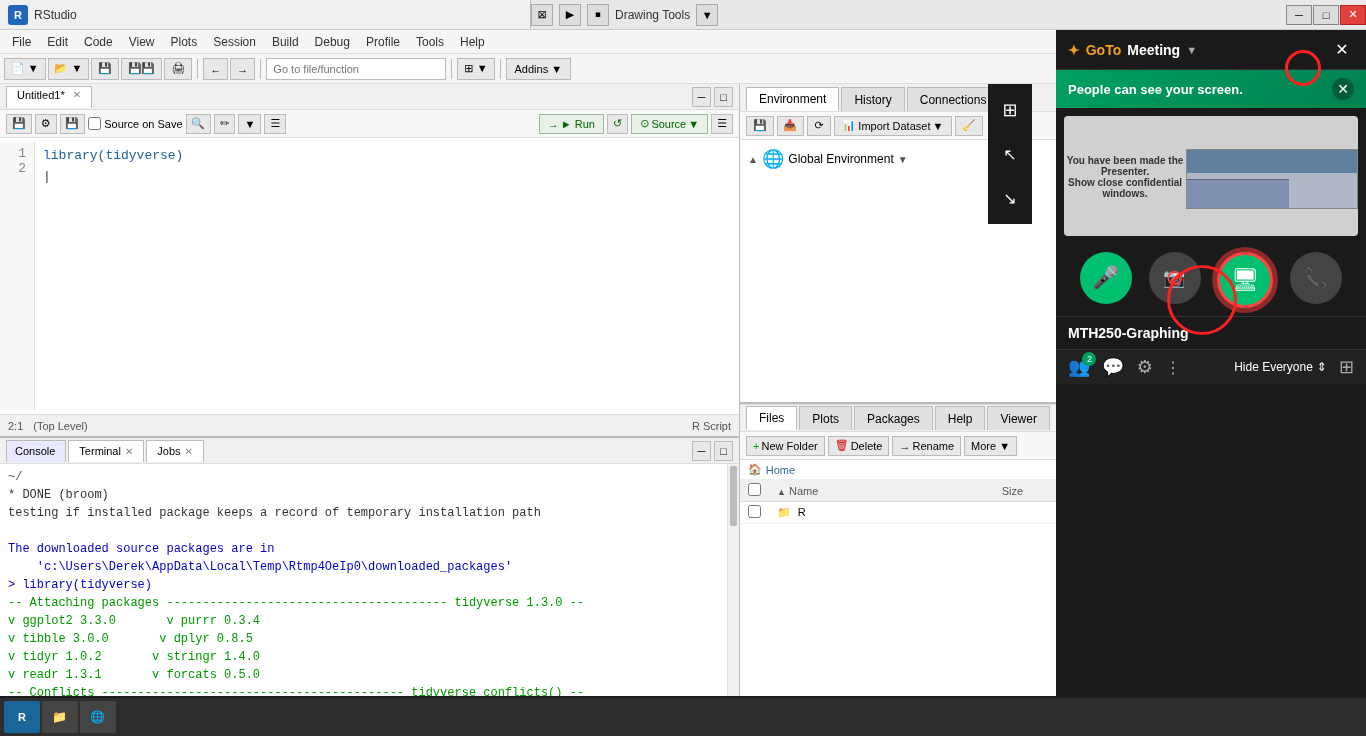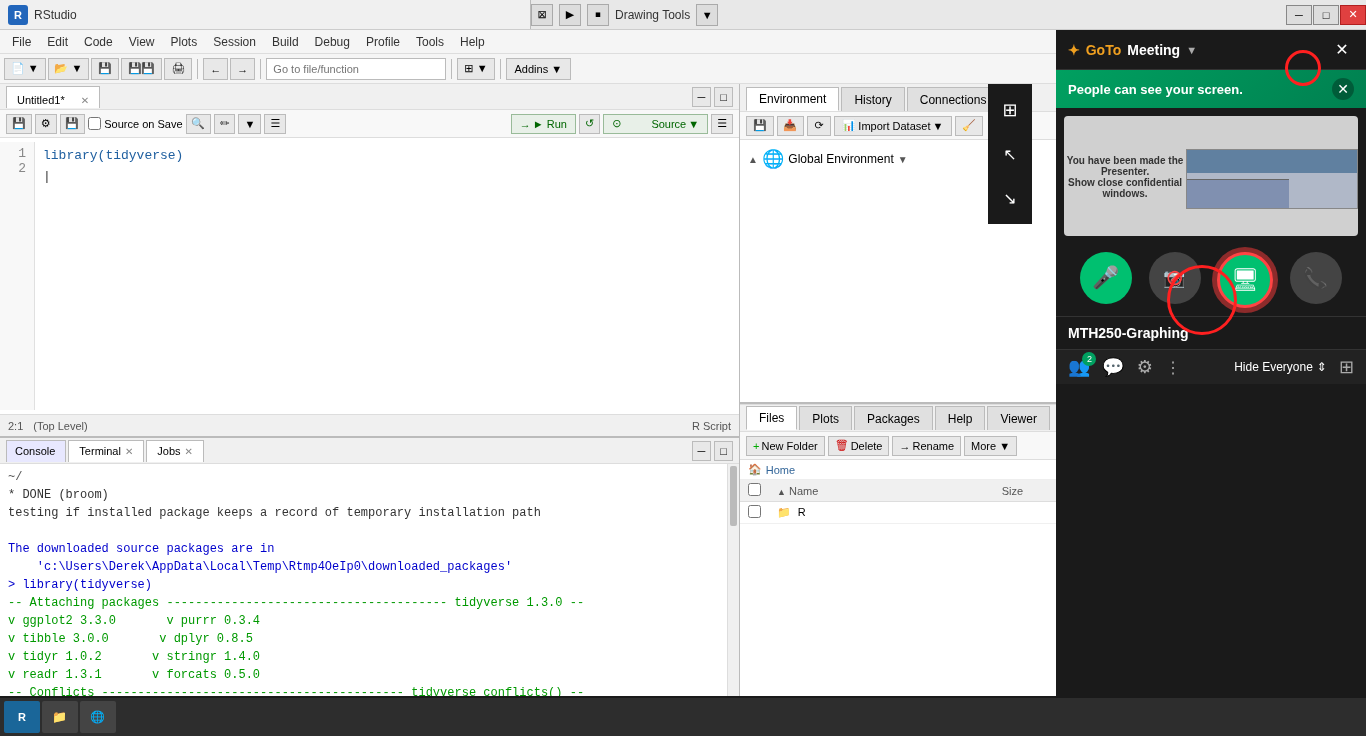--- a/index.html
+++ b/index.html
@@ -96,22 +96,22 @@
     .editor-tabs { display: flex; align-items: center; gap: 2px; }
     .editor-tab {
       padding: 2px 10px;
       font-size: 11px;
       background: white;
       border: 1px solid #bbb;
       border-bottom: none;
       cursor: pointer;
       height: 22px;
       display: flex;
-      align-items: flex-end;
-      gap: 16px;
+      align-items: flex-start;
+      gap: 8px;
     }
     .editor-tab-close { font-size: 10px; color: #888; }
     .editor-toolbar {
       background: #f8f8f8;
       height: 28px;
       display: flex;
       align-items: center;
       padding: 0 6px;
       border-bottom: 1px solid #ddd;
       gap: 3px;
@@ -527,21 +527,21 @@
         <button class="editor-toolbar-btn">▼</button>
         <button class="editor-toolbar-btn">☰</button>
         <div style="flex:1;"></div>
         <button class="editor-toolbar-btn run-btn">
           <span style="color:#006600;">→</span>
           <span style="color:#006600;">► Run</span>
         </button>
         <button class="editor-toolbar-btn" style="color:#006600;">↺</button>
         <button class="editor-toolbar-btn source-btn">
           <span style="color:#006600;">⊙</span>
-          <span style="color:#006600;margin-left:28px;">Source</span>
+          <span style="color:#006600;">Source</span>
           <span style="color:#006600;">▼</span>
         </button>
         <button class="editor-toolbar-btn">☰</button>
       </div>
 
       <div class="editor-content">
         <div class="line-numbers">
           <div>1</div>
           <div>2</div>
         </div>

